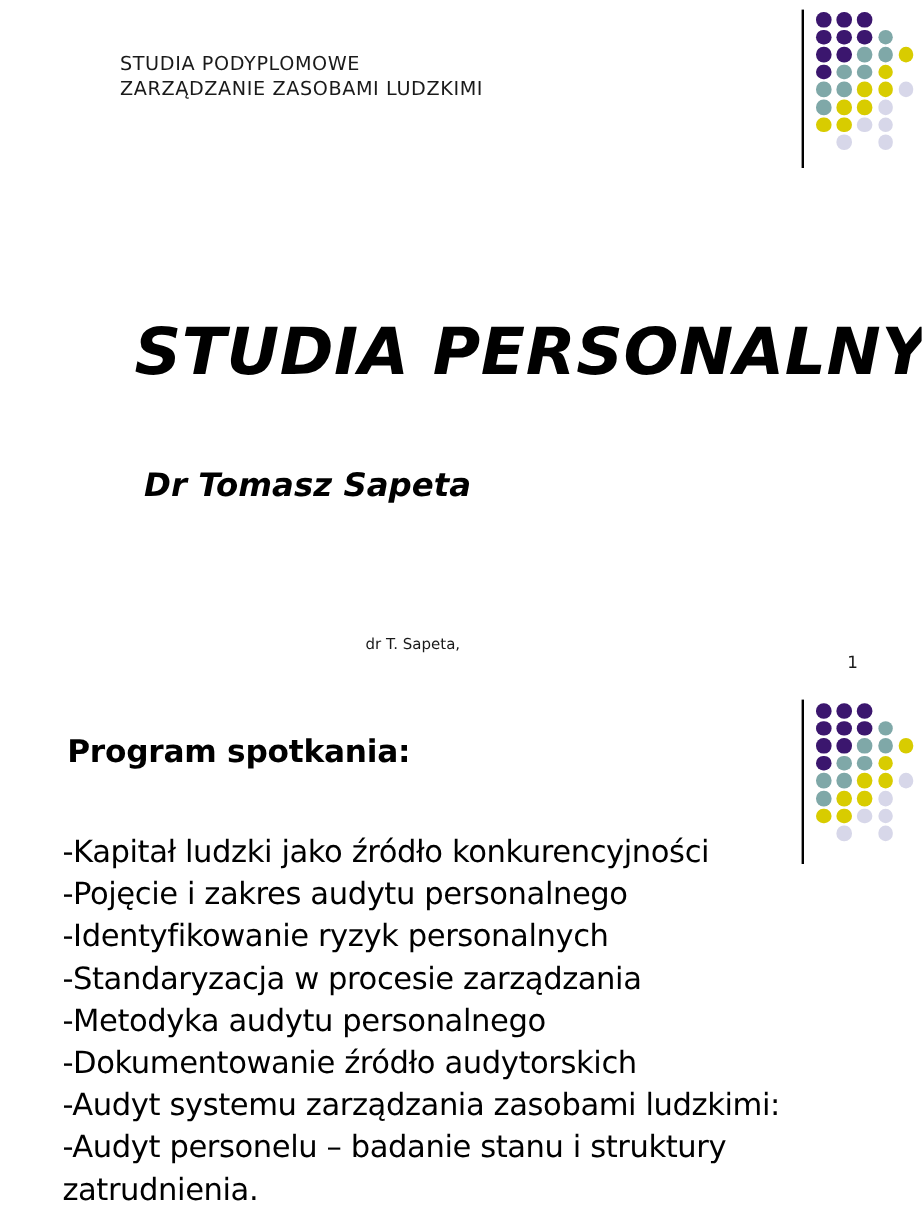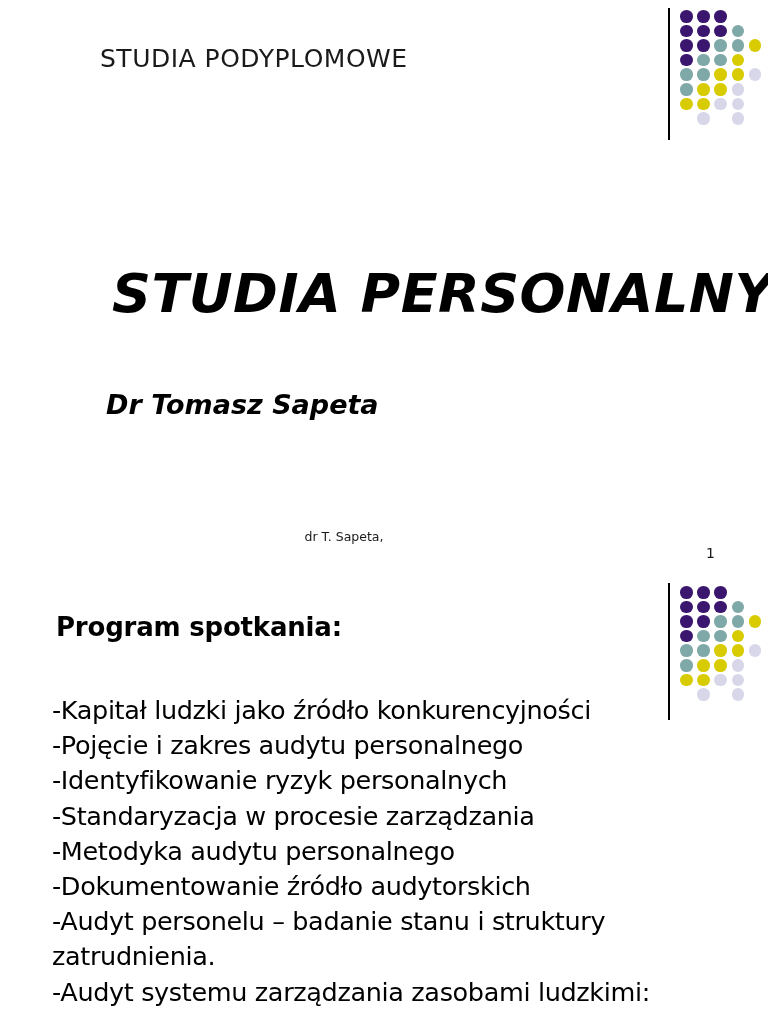--- a/index.html
+++ b/index.html
@@ -28,21 +28,21 @@
   #slide-title { top: 0; height: 576px; }
 
   .header-block {
     position: absolute;
     left: 100px;
     top: 42px;
     line-height: 1.32;
   }
   .header-line {
     font-family: "DejaVu Sans", sans-serif;
-    font-size: 25px;
+    font-size: 16px;
     letter-spacing: 0.5px;
     color: #1a1a1a;
     white-space: nowrap;
   }
 
   .deco-rule {
     position: absolute;
     width: 1.6px;
     background: #000000;
   }
@@ -63,21 +63,21 @@
     font-weight: bold;
     font-style: italic;
     font-size: 54px;
     letter-spacing: 0.5px;
     color: #000000;
     white-space: nowrap;
   }
 
   .author {
     position: absolute;
-    left: 106px;
+    left: 120px;
     top: 389px;
     font-family: "DejaVu Sans", sans-serif;
     font-weight: bold;
     font-style: italic;
     font-size: 27px;
     color: #000000;
     white-space: nowrap;
   }
 
   .footer-center {
@@ -134,20 +134,21 @@
     white-space: pre-wrap;
   }
 </style>
 </head>
 <body>
 
 <div class="slide" id="slide-title">
 
   <div class="header-block">
     <div class="header-line">STUDIA PODYPLOMOWE</div>
+    <div class="header-line">ZARZĄDZANIE ZASOBAMI LUDZKIMI</div>
   </div>
 
   <div class="deco-rule" style="left:668px; top:8px; height:132px;"></div>
 
   <div class="dotgrid" style="left:680px; top:10px; width:86px; height:118px;">
       <span class="dot" style="left: 0px; top: 0px; width: 12.6px; height: 12.6px; background: rgb(59, 22, 110);"></span>
       <span class="dot" style="left: 17.2px; top: 0px; width: 12.6px; height: 12.6px; background: rgb(59, 22, 110);"></span>
       <span class="dot" style="left: 34.4px; top: 0px; width: 12.6px; height: 12.6px; background: rgb(59, 22, 110);"></span>
       <span class="dot" style="left: 0px; top: 14.6px; width: 12.6px; height: 12.6px; background: rgb(59, 22, 110);"></span>
       <span class="dot" style="left: 17.2px; top: 14.6px; width: 12.6px; height: 12.6px; background: rgb(59, 22, 110);"></span>
@@ -230,15 +231,15 @@
 
 <div class="agenda-heading">Program spotkania:</div>
 
 <div class="agenda-list">
     <div class="agenda-item">-Kapitał ludzki jako źródło konkurencyjności</div>
     <div class="agenda-item">-Pojęcie i zakres audytu personalnego</div>
     <div class="agenda-item">-Identyfikowanie ryzyk personalnych</div>
     <div class="agenda-item">-Standaryzacja w procesie zarządzania</div>
     <div class="agenda-item">-Metodyka audytu personalnego</div>
     <div class="agenda-item">-Dokumentowanie źródło audytorskich</div>
+    <div class="agenda-item">-Audyt systemu zarządzania zasobami ludzkimi:</div>
     <div class="agenda-item">-Audyt personelu – badanie stanu i struktury zatrudnienia.</div>
-    <div class="agenda-item">-Audyt systemu zarządzania zasobami ludzkimi:</div>
   </div>
 
 </body></html>

